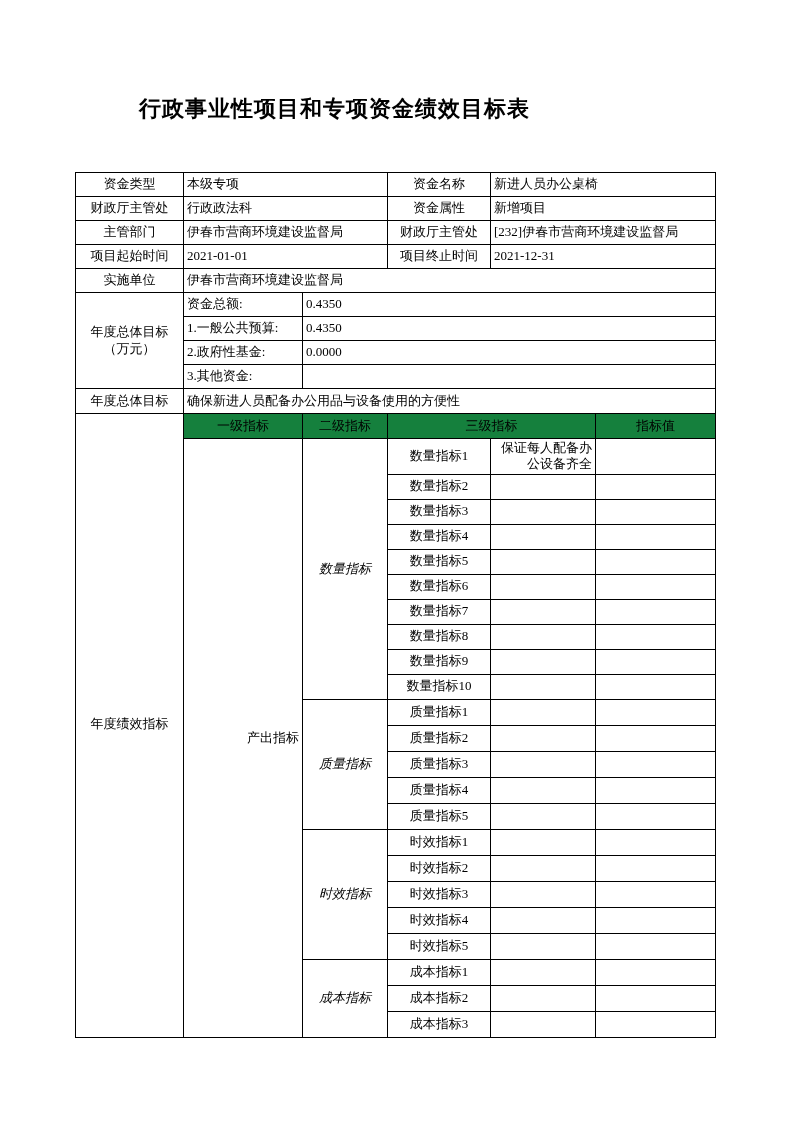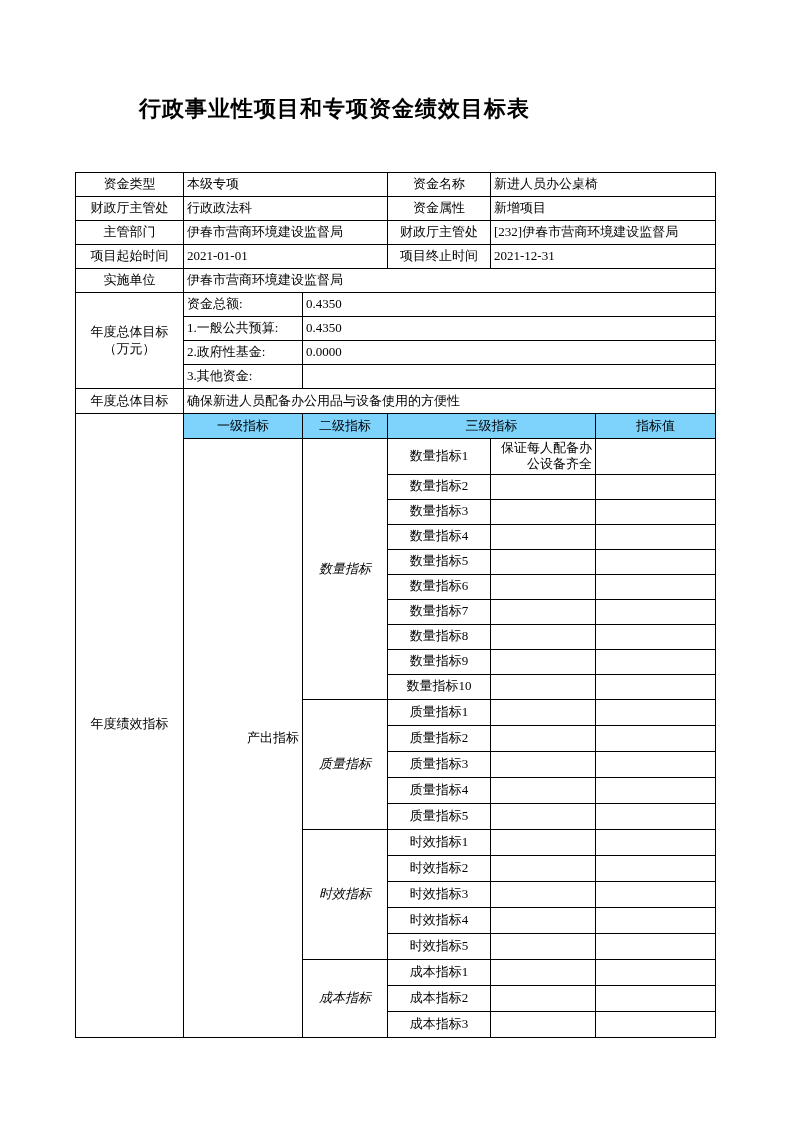--- a/index.html
+++ b/index.html
@@ -24,21 +24,21 @@
   }
   tr{height:24px;}
   tr.h25{height:25px;}
   tr.h26{height:26px;}
   tr.h30{height:30px;}
   td.c{text-align:center;}
   td.l{text-align:left;padding-left:5px;}
   td.pre{white-space:pre-line;}
   td.b2{border-width:2px;}
   td.hdr{
-    background:#7dd3fc;text-align:center;border-width:2px;font-size:12px;
+    background:#15803d;text-align:center;border-width:2px;font-size:12px;
   }
   td.ind{border-width:2px;font-size:12px;}
   td.grp{border-width:2px;font-size:12px;text-align:center;font-style:italic;}
   td.det{text-align:right;padding-left:4px;line-height:1.15;}
   td.stub{
     vertical-align:top;text-align:center;padding-top:450px;
     border-bottom:0;font-size:13px;font-family:Liberation Mono, monospace;
   }
   td.lvl1{
     vertical-align:middle;text-align:right;border-bottom:0;font-size:12px;font-family:Liberation Serif, serif;

